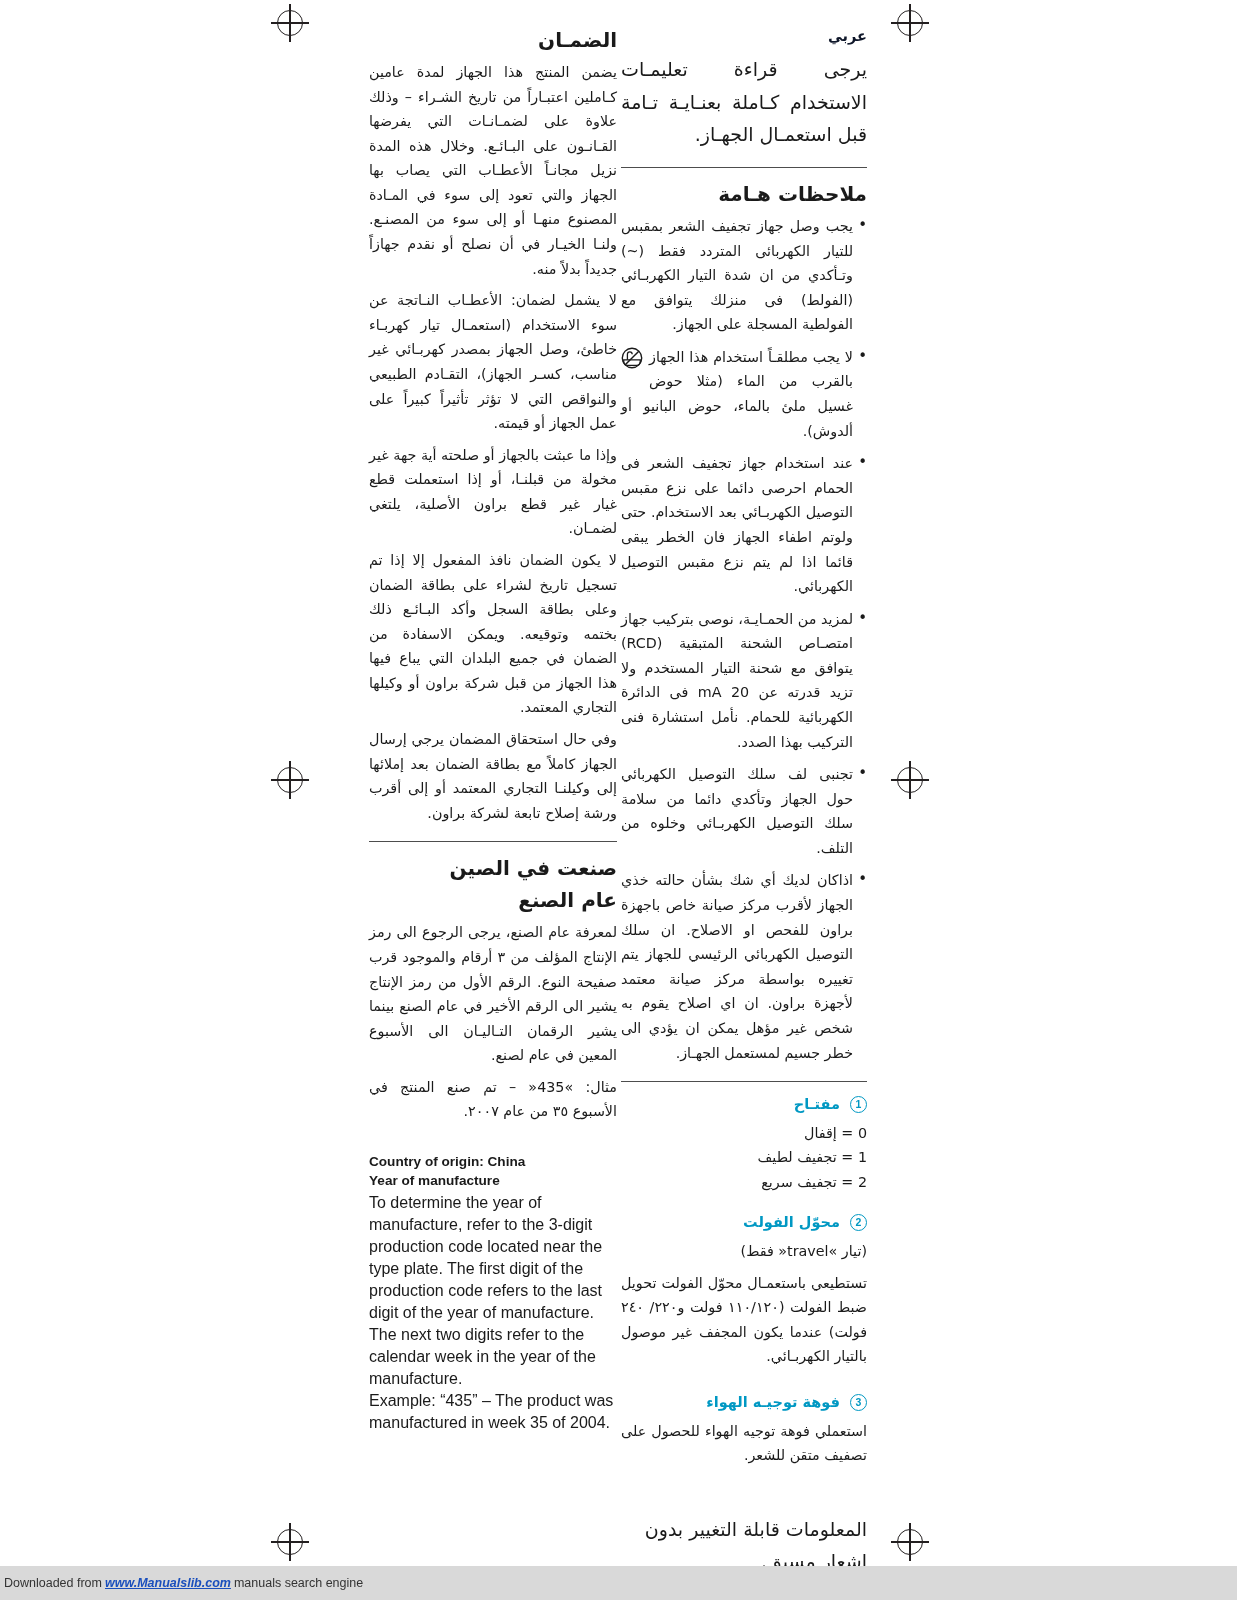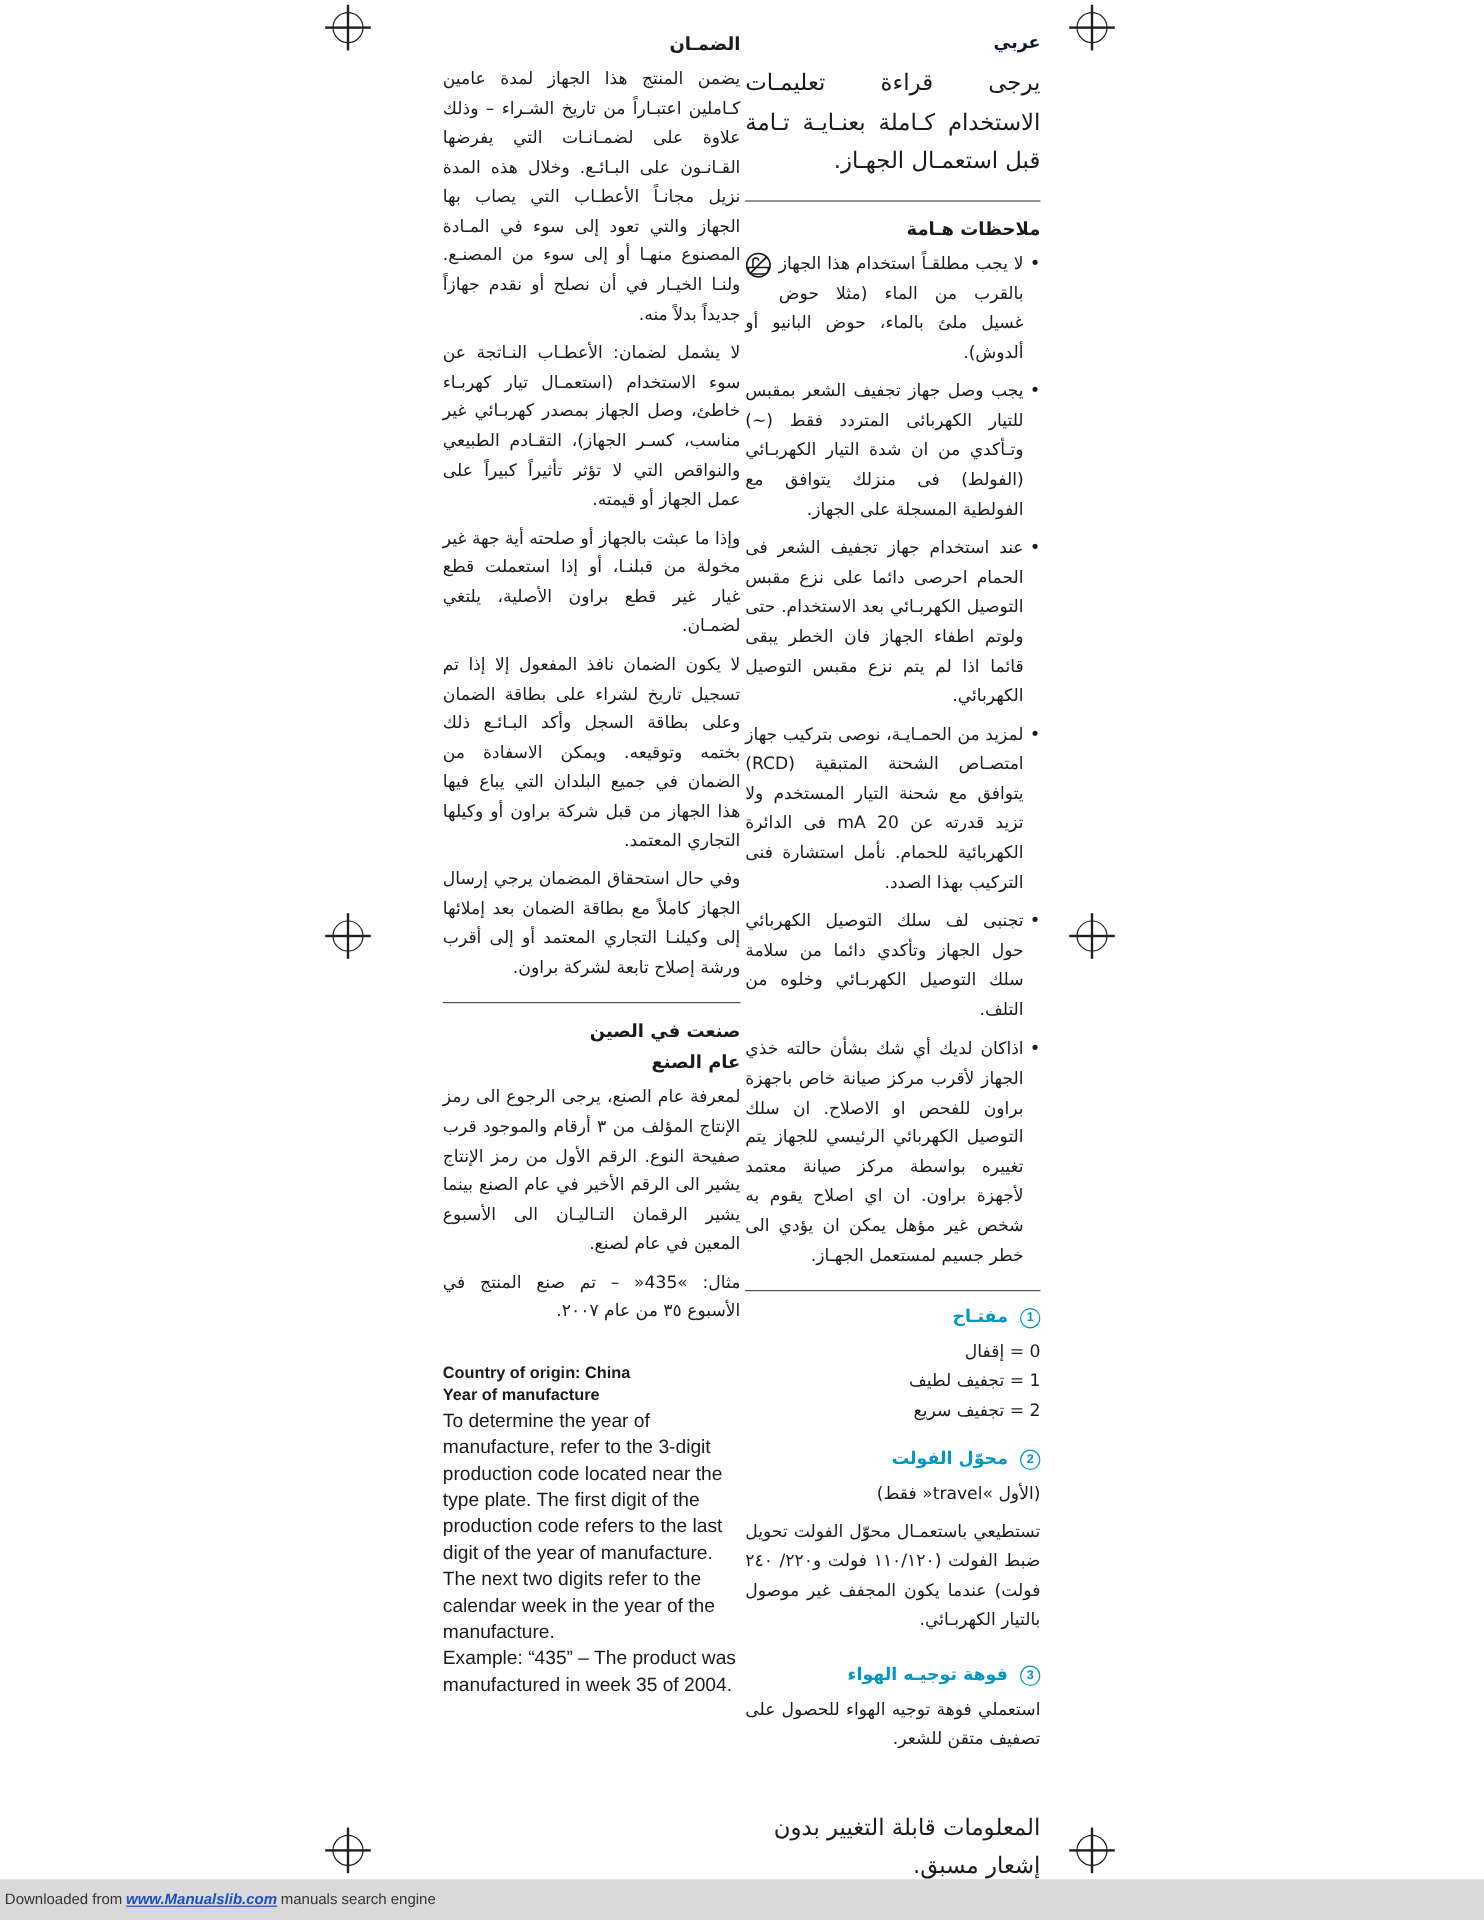--- a/index.html
+++ b/index.html
@@ -91,21 +91,21 @@
     text-align-last: right;
   }
 
   hr.rule {
     border: 0;
     border-top: 1px solid #4d4d4d;
     margin: 16px 0 14px 0;
   }
 
   h2.sec-title {
-    font-size: 15px;
+    font-size: 20px;
     font-weight: bold;
     margin: 0 0 8px 0;
     color: #1a1a1a;
   }
 
   h2.sec-title.accent {
     color: #0098c3;
     font-size: 14.5px;
   }
 
@@ -241,32 +241,32 @@
 
     <div class="lang-label">عربي</div>
 
     <p class="intro">يرجى قراءة تعليمـات الاستخدام كـاملة بعنـايـة تـامة قبل استعمـال الجهـاز.</p>
 
     <hr class="rule">
 
     <h2 class="sec-title">ملاحظات هـامة</h2>
 
     <ul class="bullets">
+      <li>يجب وصل جهاز تجفيف الشعر بمقبس للتيار الكهربائى المتردد فقط (~) وتـأكدي من ان شدة التيار الكهربـائي (الفولط) فى منزلك يتوافق مع الفولطية المسجلة على الجهاز.</li>
       <li>
         <span class="nobath-wrap">
           <svg class="nobath" viewBox="0 0 24 24" aria-hidden="true">
             <path d="M3 14 h18 v2 a4 4 0 0 1 -4 4 H7 a4 4 0 0 1 -4 -4 z" fill="none" stroke="#1a1a1a" stroke-width="1.4"></path>
             <path d="M7 14 V8 a2.6 2.6 0 0 1 5.2 0" fill="none" stroke="#1a1a1a" stroke-width="1.4"></path>
             <circle cx="12" cy="12" r="10.6" fill="none" stroke="#1a1a1a" stroke-width="1.5"></circle>
             <line x1="4.6" y1="19.4" x2="19.4" y2="4.6" stroke="#1a1a1a" stroke-width="1.6"></line>
           </svg>
         </span>
         <span>لا يجب مطلقـاً استخدام هذا الجهاز بالقرب من الماء (مثلا حوض غسيل ملئ بالماء، حوض البانيو أو ألدوش).</span>
       </li>
-      <li>يجب وصل جهاز تجفيف الشعر بمقبس للتيار الكهربائى المتردد فقط (~) وتـأكدي من ان شدة التيار الكهربـائي (الفولط) فى منزلك يتوافق مع الفولطية المسجلة على الجهاز.</li>
       <li>عند استخدام جهاز تجفيف الشعر فى الحمام احرصى دائما على نزع مقبس التوصيل الكهربـائي بعد الاستخدام. حتى ولوتم اطفاء الجهاز فان الخطر يبقى قائما اذا لم يتم نزع مقبس التوصيل الكهربائي.</li>
       <li>لمزيد من الحمـايـة، نوصى بتركيب جهاز امتصـاص الشحنة المتبقية (RCD) يتوافق مع شحنة التيار المستخدم ولا تزيد قدرته عن 20 mA فى الدائرة الكهربائية للحمام. نأمل استشارة فنى التركيب بهذا الصدد.</li>
       <li>تجنبى لف سلك التوصيل الكهربائي حول الجهاز وتأكدي دائما من سلامة سلك التوصيل الكهربـائي وخلوه من التلف.</li>
       <li>اذاكان لديك أي شك بشأن حالته خذي الجهاز لأقرب مركز صيانة خاص باجهزة براون للفحص او الاصلاح. ان سلك التوصيل الكهربائي الرئيسي للجهاز يتم تغييره بواسطة مركز صيانة معتمد لأجهزة براون. ان اي اصلاح يقوم به شخص غير مؤهل يمكن ان يؤدي الى خطر جسيم لمستعمل الجهـاز.</li>
     </ul>
 
     <hr class="rule">
 
     <h2 class="sec-title accent">
       <span class="circled">1</span>
@@ -275,21 +275,21 @@
     <p class="key-line">0 = إقفال</p>
     <p class="key-line">1 = تجفيف لطيف</p>
     <p class="key-line">2 = تجفيف سريع</p>
 
     <div style="height:20px"></div>
 
     <h2 class="sec-title accent">
       <span class="circled">2</span>
       <span>محوّل الفولت</span>
     </h2>
-    <p class="para">(الأول »travel« فقط)</p>
+    <p class="para">(تيار »travel« فقط)</p>
     <p class="para">تستطيعي باستعمـال محوّل الفولت تحويل ضبط الفولت (١١٠/١٢٠ فولت و٢٢٠/ ٢٤٠ فولت) عندما يكون المجفف غير موصول بالتيار الكهربـائي.</p>
 
     <div style="height:18px"></div>
 
     <h2 class="sec-title accent">
       <span class="circled">3</span>
       <span>فوهة توجيـه الهواء</span>
     </h2>
     <p class="para">استعملي فوهة توجيه الهواء للحصول على تصفيف متقن للشعر.</p>
 

